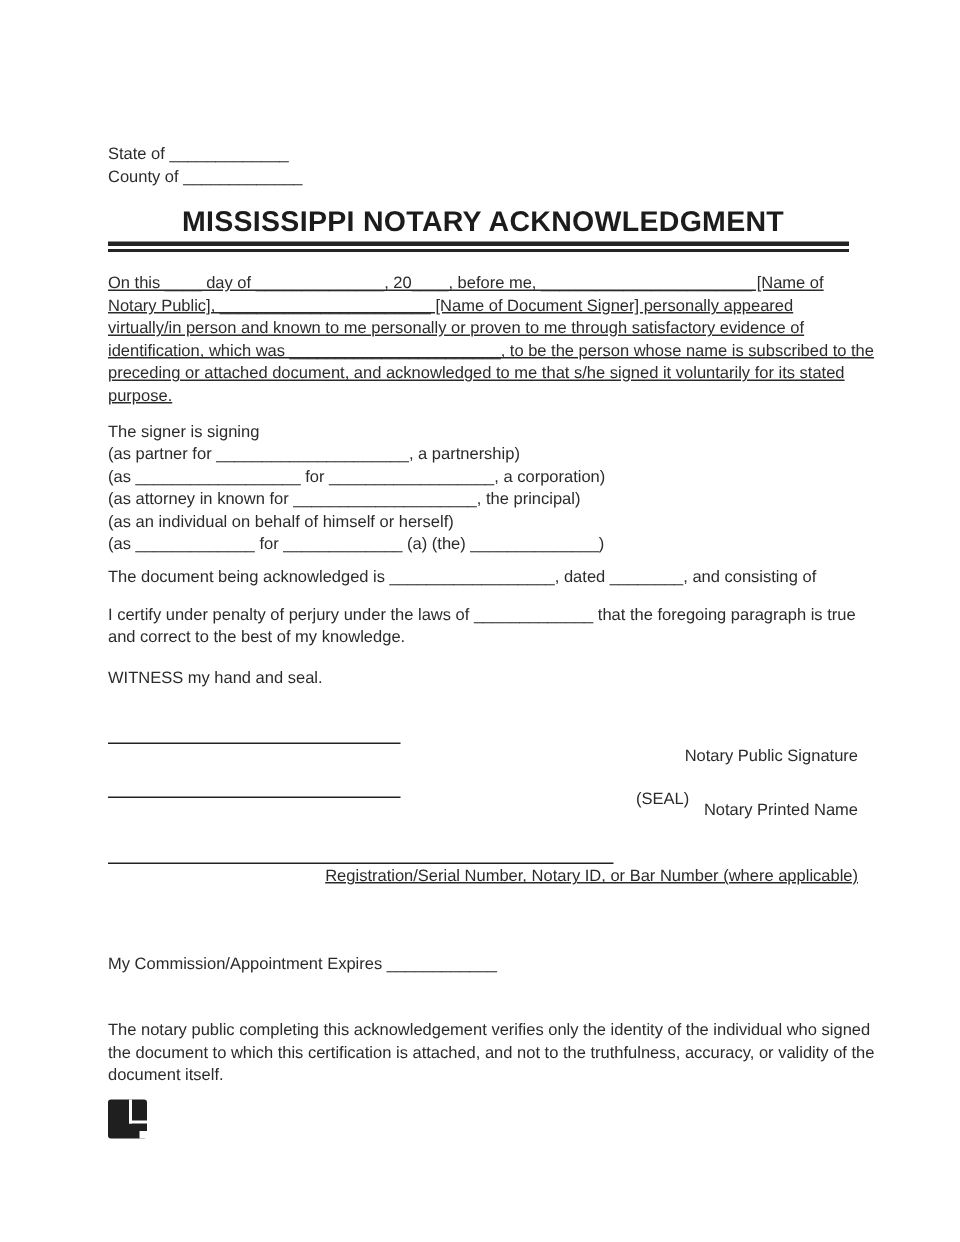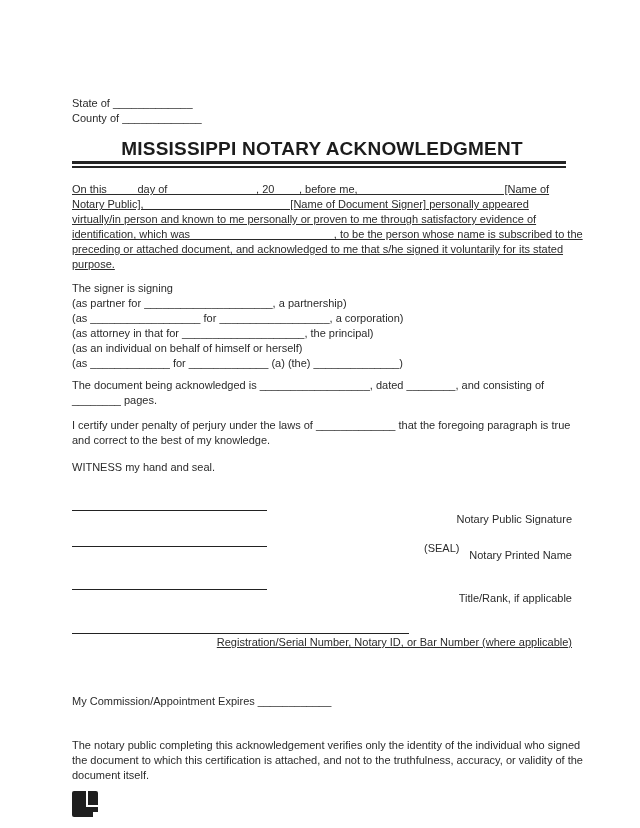--- a/index.html
+++ b/index.html
@@ -127,52 +127,47 @@
     <div class="line">virtually/in person and known to me personally or proven to me through satisfactory evidence of</div>
     <div class="line">identification, which was _______________________, to be the person whose name is subscribed to the</div>
     <div class="line">preceding or attached document, and acknowledged to me that s/he signed it voluntarily for its stated</div>
     <div class="line">purpose.</div>
   </div>
 
   <div class="signer">
     <div class="line">The signer is signing</div>
     <div class="line">(as partner for _____________________, a partnership)</div>
     <div class="line">(as __________________ for __________________, a corporation)</div>
-    <div class="line">(as attorney in that for ____________________, the principal)</div>
+    <div class="line">(as attorney in known for ____________________, the principal)</div>
     <div class="line">(as an individual on behalf of himself or herself)</div>
     <div class="line">(as _____________ for _____________ (a) (the) ______________)</div>
   </div>
 
   <div class="doc-clause">
     <div class="line">The document being acknowledged is __________________, dated ________, and consisting of</div>
-    <div class="line">________ pages.</div>
   </div>
 
   <div class="certify">
     <div class="line">I certify under penalty of perjury under the laws of _____________ that the foregoing paragraph is true</div>
     <div class="line">and correct to the best of my knowledge.</div>
   </div>
 
   <div class="witness line">WITNESS my hand and seal.</div>
 
   <div class="sig-block-1">
     <div class="sig-line"></div>
     <div class="sig-label line">Notary Public Signature</div>
   </div>
 
   <div class="sig-block-2">
     <div class="sig-line"></div>
     <div class="sig-label line">Notary Printed Name</div>
     <div class="seal">(SEAL)</div>
   </div>
 
-  <div class="sig-block-3">
-    <div class="sig-line"></div>
-    <div class="sig-label line">Title/Rank, if applicable</div>
-  </div>
 
   <div class="sig-block-4">
     <div class="sig-line wide"></div>
     <div class="sig-label line">Registration/Serial Number, Notary ID, or Bar Number (where applicable)</div>
   </div>
 
   <div class="commission line">My Commission/Appointment Expires ____________</div>
 
   <div class="disclaimer">
     <div class="line">The notary public completing this acknowledgement verifies only the identity of the individual who signed</div>

